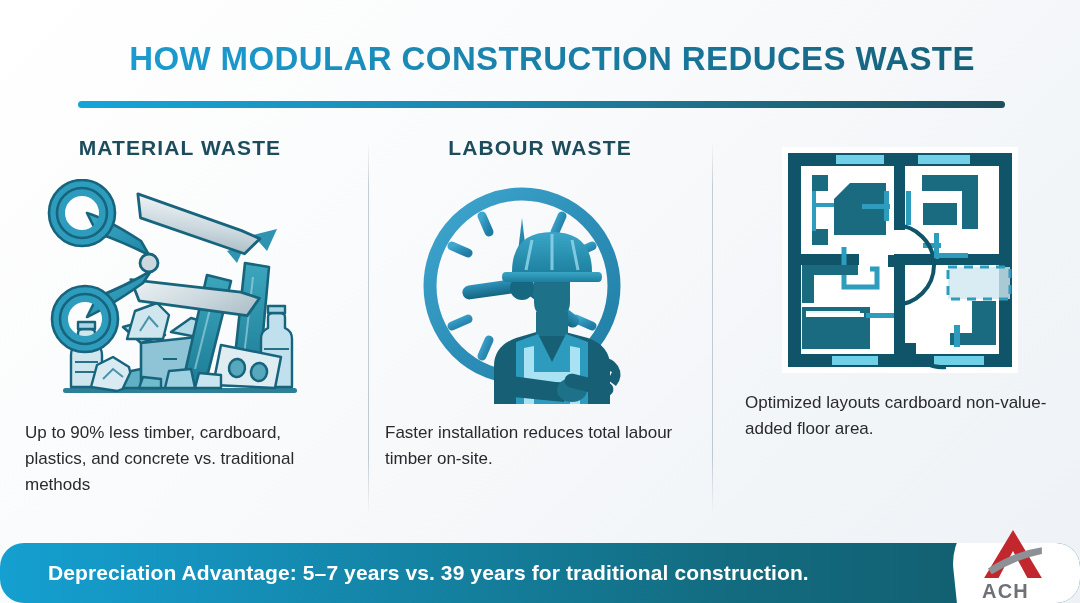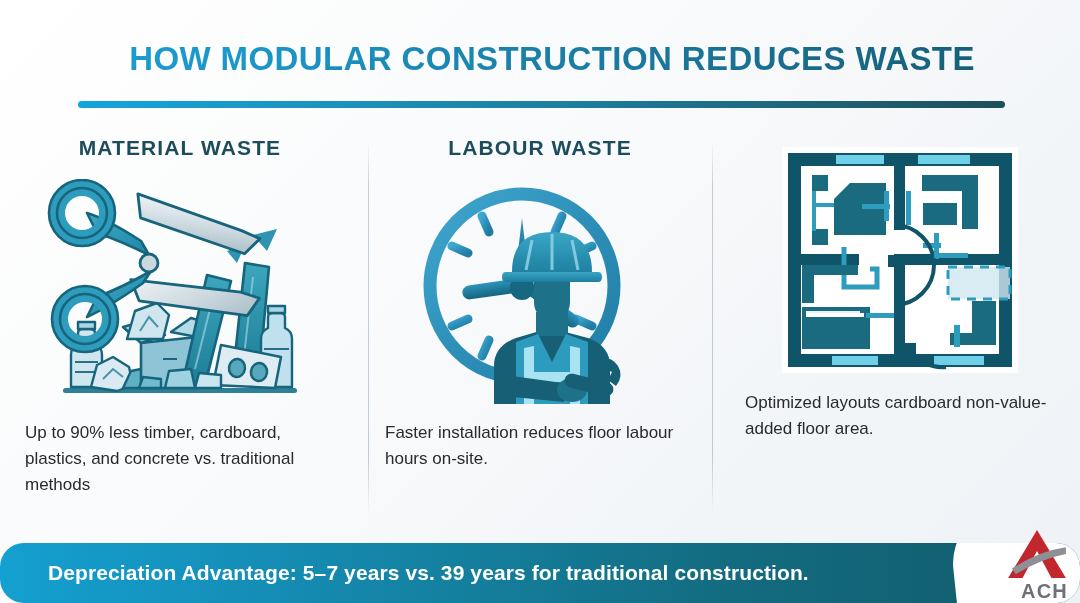--- a/index.html
+++ b/index.html
@@ -139,28 +139,28 @@
     width: 152px;
     height: 132px;
     background: #ffffff;
     border-radius: 56px 0 0 0;
     transform: rotate(-6deg);
     z-index: 2;
   }
 
   .logo {
     position: absolute;
-    right: 12px;
+    right: 6px;
     bottom: 2px;
     width: 92px;
     height: 82px;
     z-index: 3;
     display: flex;
     flex-direction: column;
-    align-items: flex-end;
+    align-items: flex-start;
     justify-content: flex-end;
   }
 
   .logo-mark { width: 62px; height: 52px; display:block; }
 
   .logo-text {
     font-size: 20px;
     font-weight: bold;
     color: #6e7277;
     letter-spacing: 1.2px;
@@ -346,21 +346,21 @@
 
           <ellipse cx="160" cy="214" rx="15" ry="12" fill="#1d7289"></ellipse>
 
           <g fill="#175f74">
             <path d="M186 182 Q200 180 206 190 Q212 200 204 210 L196 204 L200 196 L190 192 Z"></path>
             <rect x="152" y="202" width="50" height="14" rx="7" transform="rotate(14 177 209)"></rect>
           </g>
         </svg>
       </div>
 
-      <div class="col-caption">Faster installation reduces floor labour hours on-site.</div>
+      <div class="col-caption">Faster installation reduces total labour timber on-site.</div>
     </div>
 
     <div class="column">
 
       <div class="col-icon">
         <svg width="236" height="226" viewBox="0 0 236 226" xmlns="http://www.w3.org/2000/svg">
           <defs>
             <clipPath id="planClip">
                 <rect x="0" y="0" width="236" height="226"></rect>
               </clipPath>

